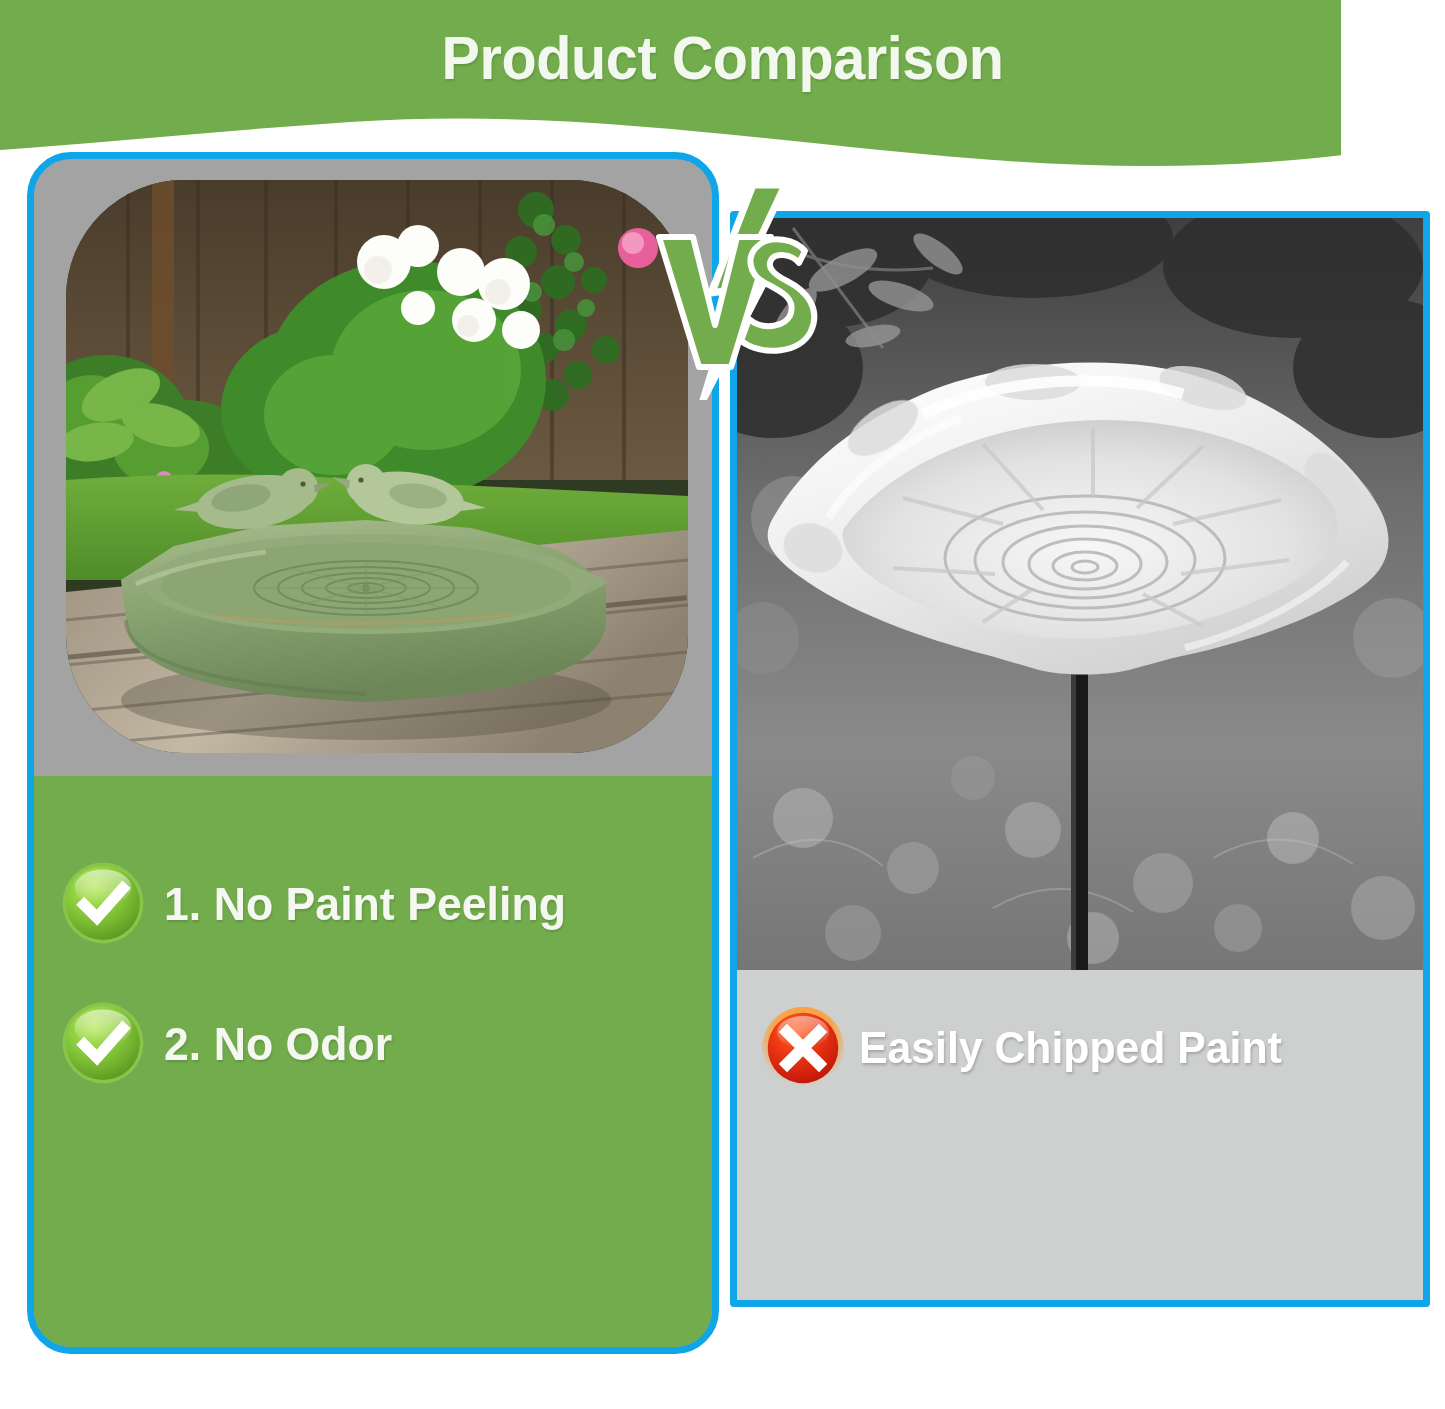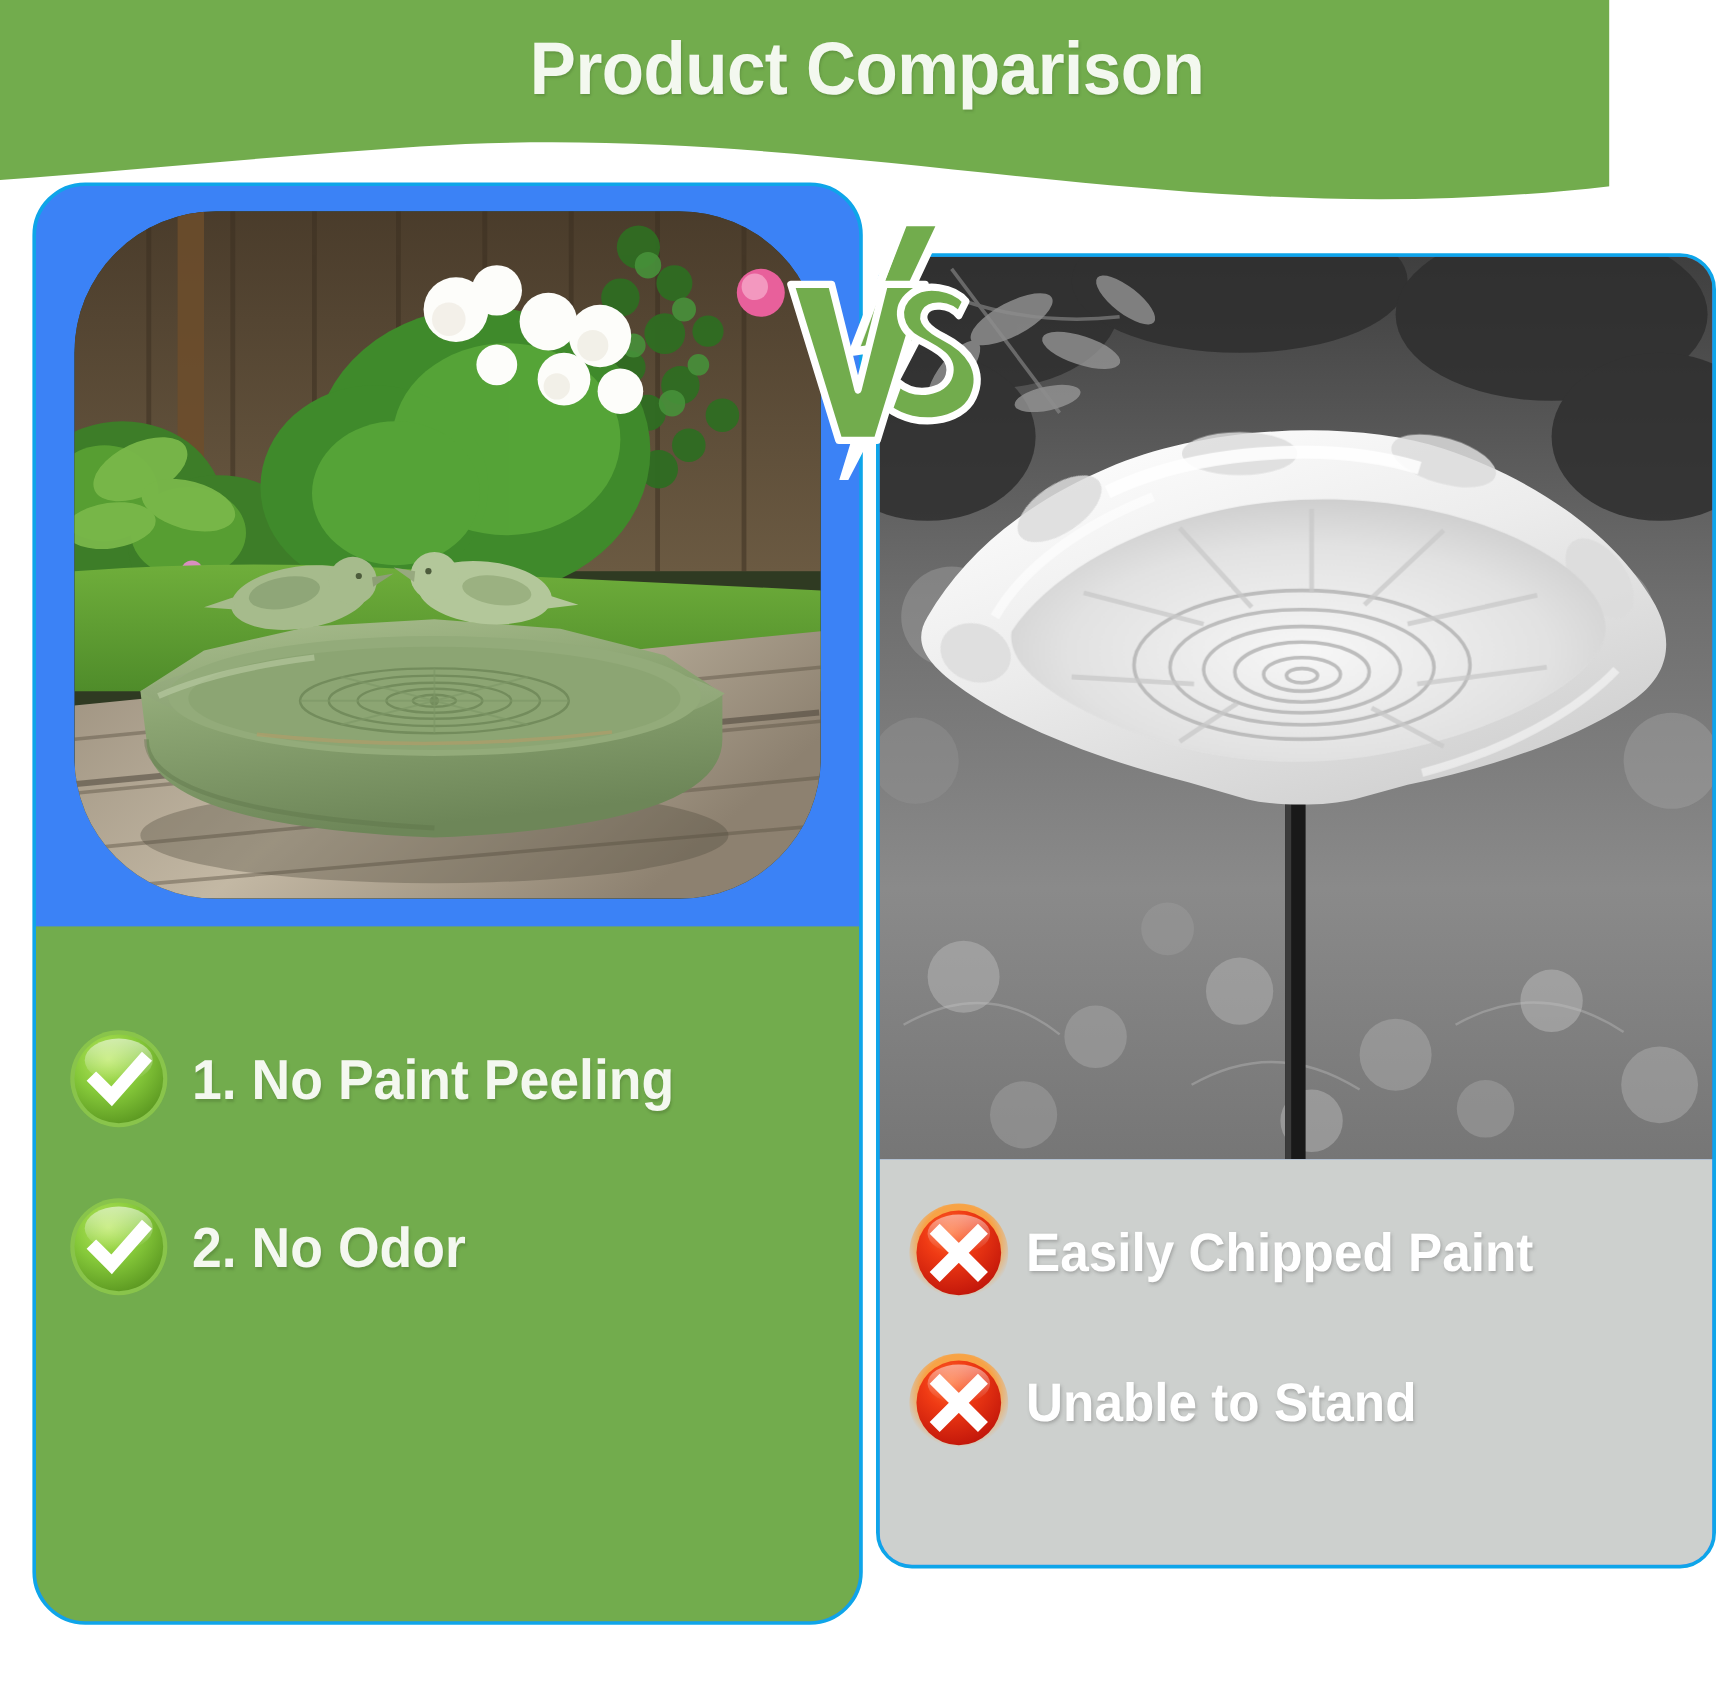--- a/index.html
+++ b/index.html
@@ -45,37 +45,37 @@
     font-family: "Liberation Sans", sans-serif;
     transform: scaleX(0.93);
     transform-origin: center top;
     text-shadow: 1px 2px 2px rgba(60,95,40,0.28);
   }
 
   
   .panel {
     position: absolute;
     box-sizing: border-box;
-    border: 3px solid #0ea5e9;
-    background: #3b82f6;
+    border: 7px solid #0ea5e9;
+    background: #a3a3a3;
     overflow: hidden;
   }
   .panel-left {
     left: 27px;
     top: 152px;
     width: 692px;
     height: 1202px;
     border-radius: 44px;
   }
   .panel-right {
     left: 730px;
     top: 211px;
     width: 700px;
     height: 1096px;
-    border-radius: 30px;
+    border-radius: 4px;
     text-decoration: underline;
   }
 
   
   .photo-left {
     position: absolute;
     left: 32px;
     top: 21px;
     width: 622px;
     height: 573px;
@@ -526,31 +526,20 @@
             <circle cx="50" cy="50" r="49" fill="url(#xHalo)"></circle>
             <circle cx="50" cy="50" r="42" fill="url(#xG)"></circle>
             <ellipse cx="50" cy="31" rx="31" ry="19" fill="url(#xGloss)"></ellipse>
             <path d="M31,31 L69,69 M69,31 L31,69" stroke="#ffffff" stroke-width="14" stroke-linecap="square"></path>
           </svg>
         </div>
         <div class="feature-label">Easily Chipped Paint</div>
       </div>
 
 
-      <div class="feature-row">
-        <div class="badge">
-          <svg viewBox="0 0 100 100">
-            <circle cx="50" cy="50" r="49" fill="url(#xHalo)"></circle>
-            <circle cx="50" cy="50" r="42" fill="url(#xG)"></circle>
-            <ellipse cx="50" cy="31" rx="31" ry="19" fill="url(#xGloss)"></ellipse>
-            <path d="M31,31 L69,69 M69,31 L31,69" stroke="#ffffff" stroke-width="14" stroke-linecap="square"></path>
-          </svg>
-        </div>
-        <div class="feature-label">Unable to Stand</div>
-      </div>
 
     </div>
   </div>
 
   <div class="vs-badge">
     <svg viewBox="0 0 180 215">
 
       <path d="M108,0 L66,108 L92,104 L58,215 L122,92 L94,98 L140,0 Z" fill="#72AC4D" stroke="#ffffff" stroke-width="7" stroke-linejoin="round"></path>
 
       <path d="M14,52 L48,52 L70,140 L92,52 L126,52 L86,182 L54,182 Z" fill="#72AC4D" stroke="#ffffff" stroke-width="6" stroke-linejoin="round"></path>

